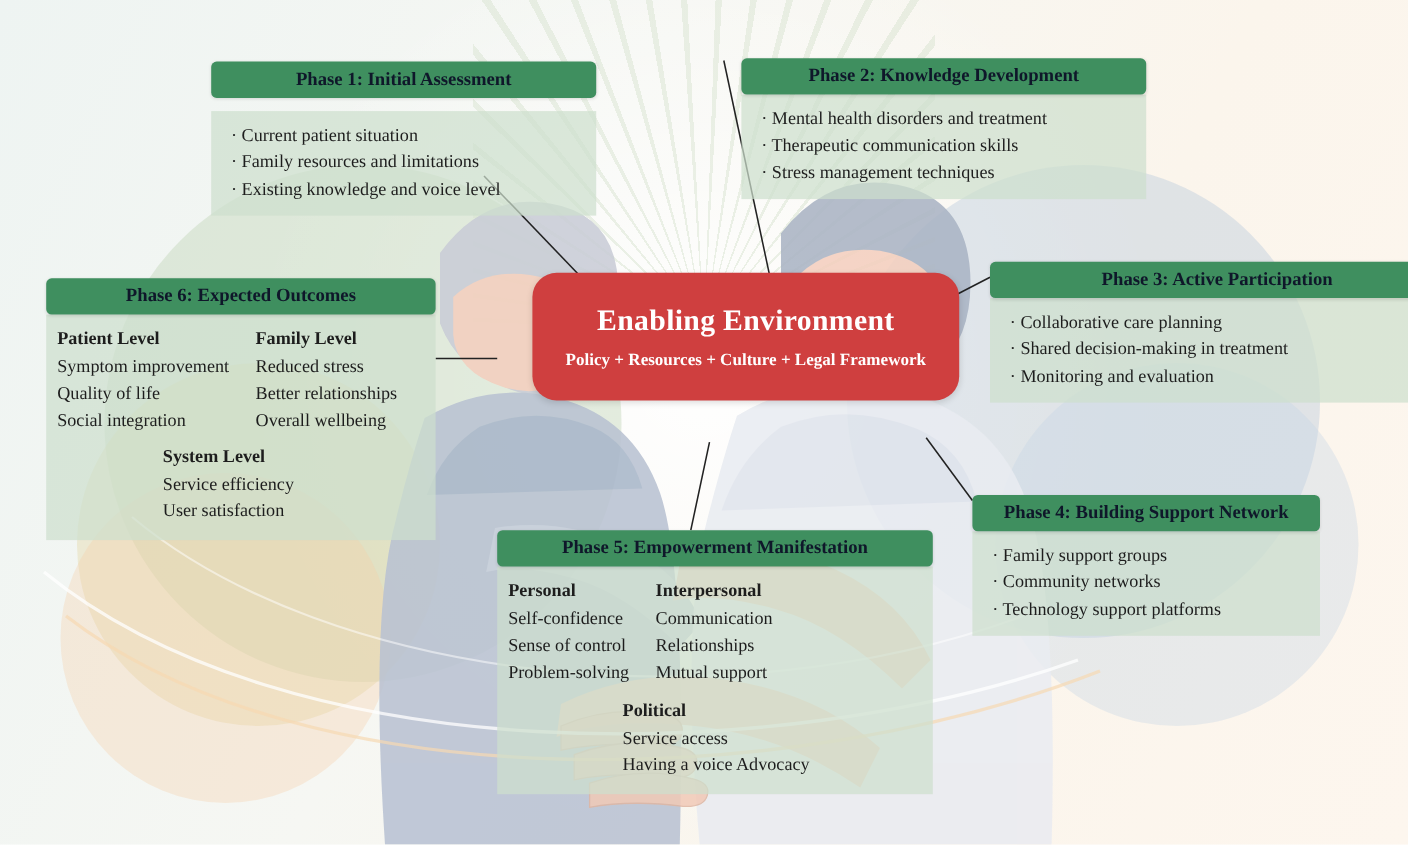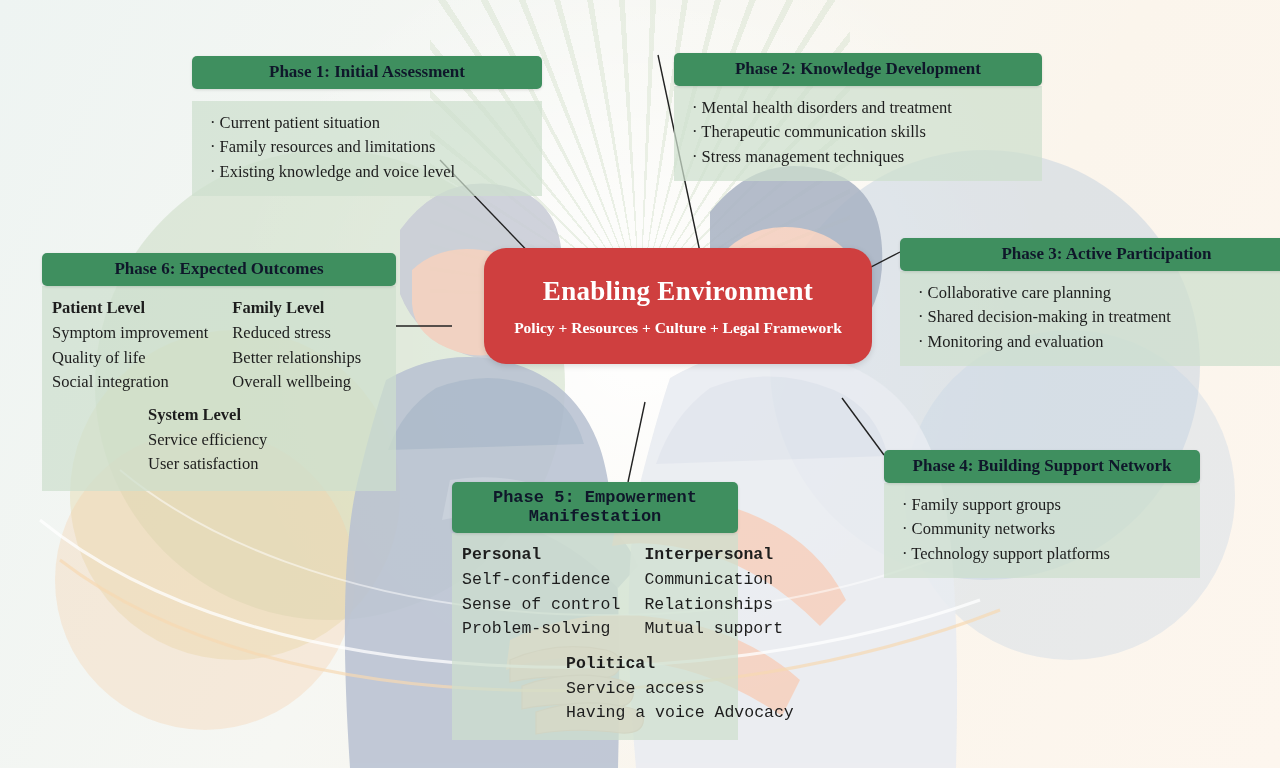--- a/index.html
+++ b/index.html
@@ -148,21 +148,21 @@
 
   #card-p2 { left: 674px; top: 53px; width: 368px; }
   #card-p2 .card-body { padding-left: 18px; }
 
   #card-p3 { left: 900px; top: 238px; width: 413px; }
   #card-p3 .card-body { padding-left: 18px; }
 
   #card-p4 { left: 884px; top: 450px; width: 316px; }
   #card-p4 .card-body { padding-left: 18px; }
 
-  #card-p5 { left: 452px; top: 482px; width: 286px; font-family: Liberation Mono, monospace; }
+  #card-p5 { left: 452px; top: 482px; width: 396px; }
   #card-p5 .card-body { padding: 10px 14px 14px 10px; }
 
   #card-p6 { left: 42px; top: 236px; width: 354px; margin-top: 17px; }
   #card-p6 .card-body { padding: 10px 14px 14px 10px; }
 
   .nowrap { white-space: nowrap; }
 </style>
 </head>
 <body>
 

